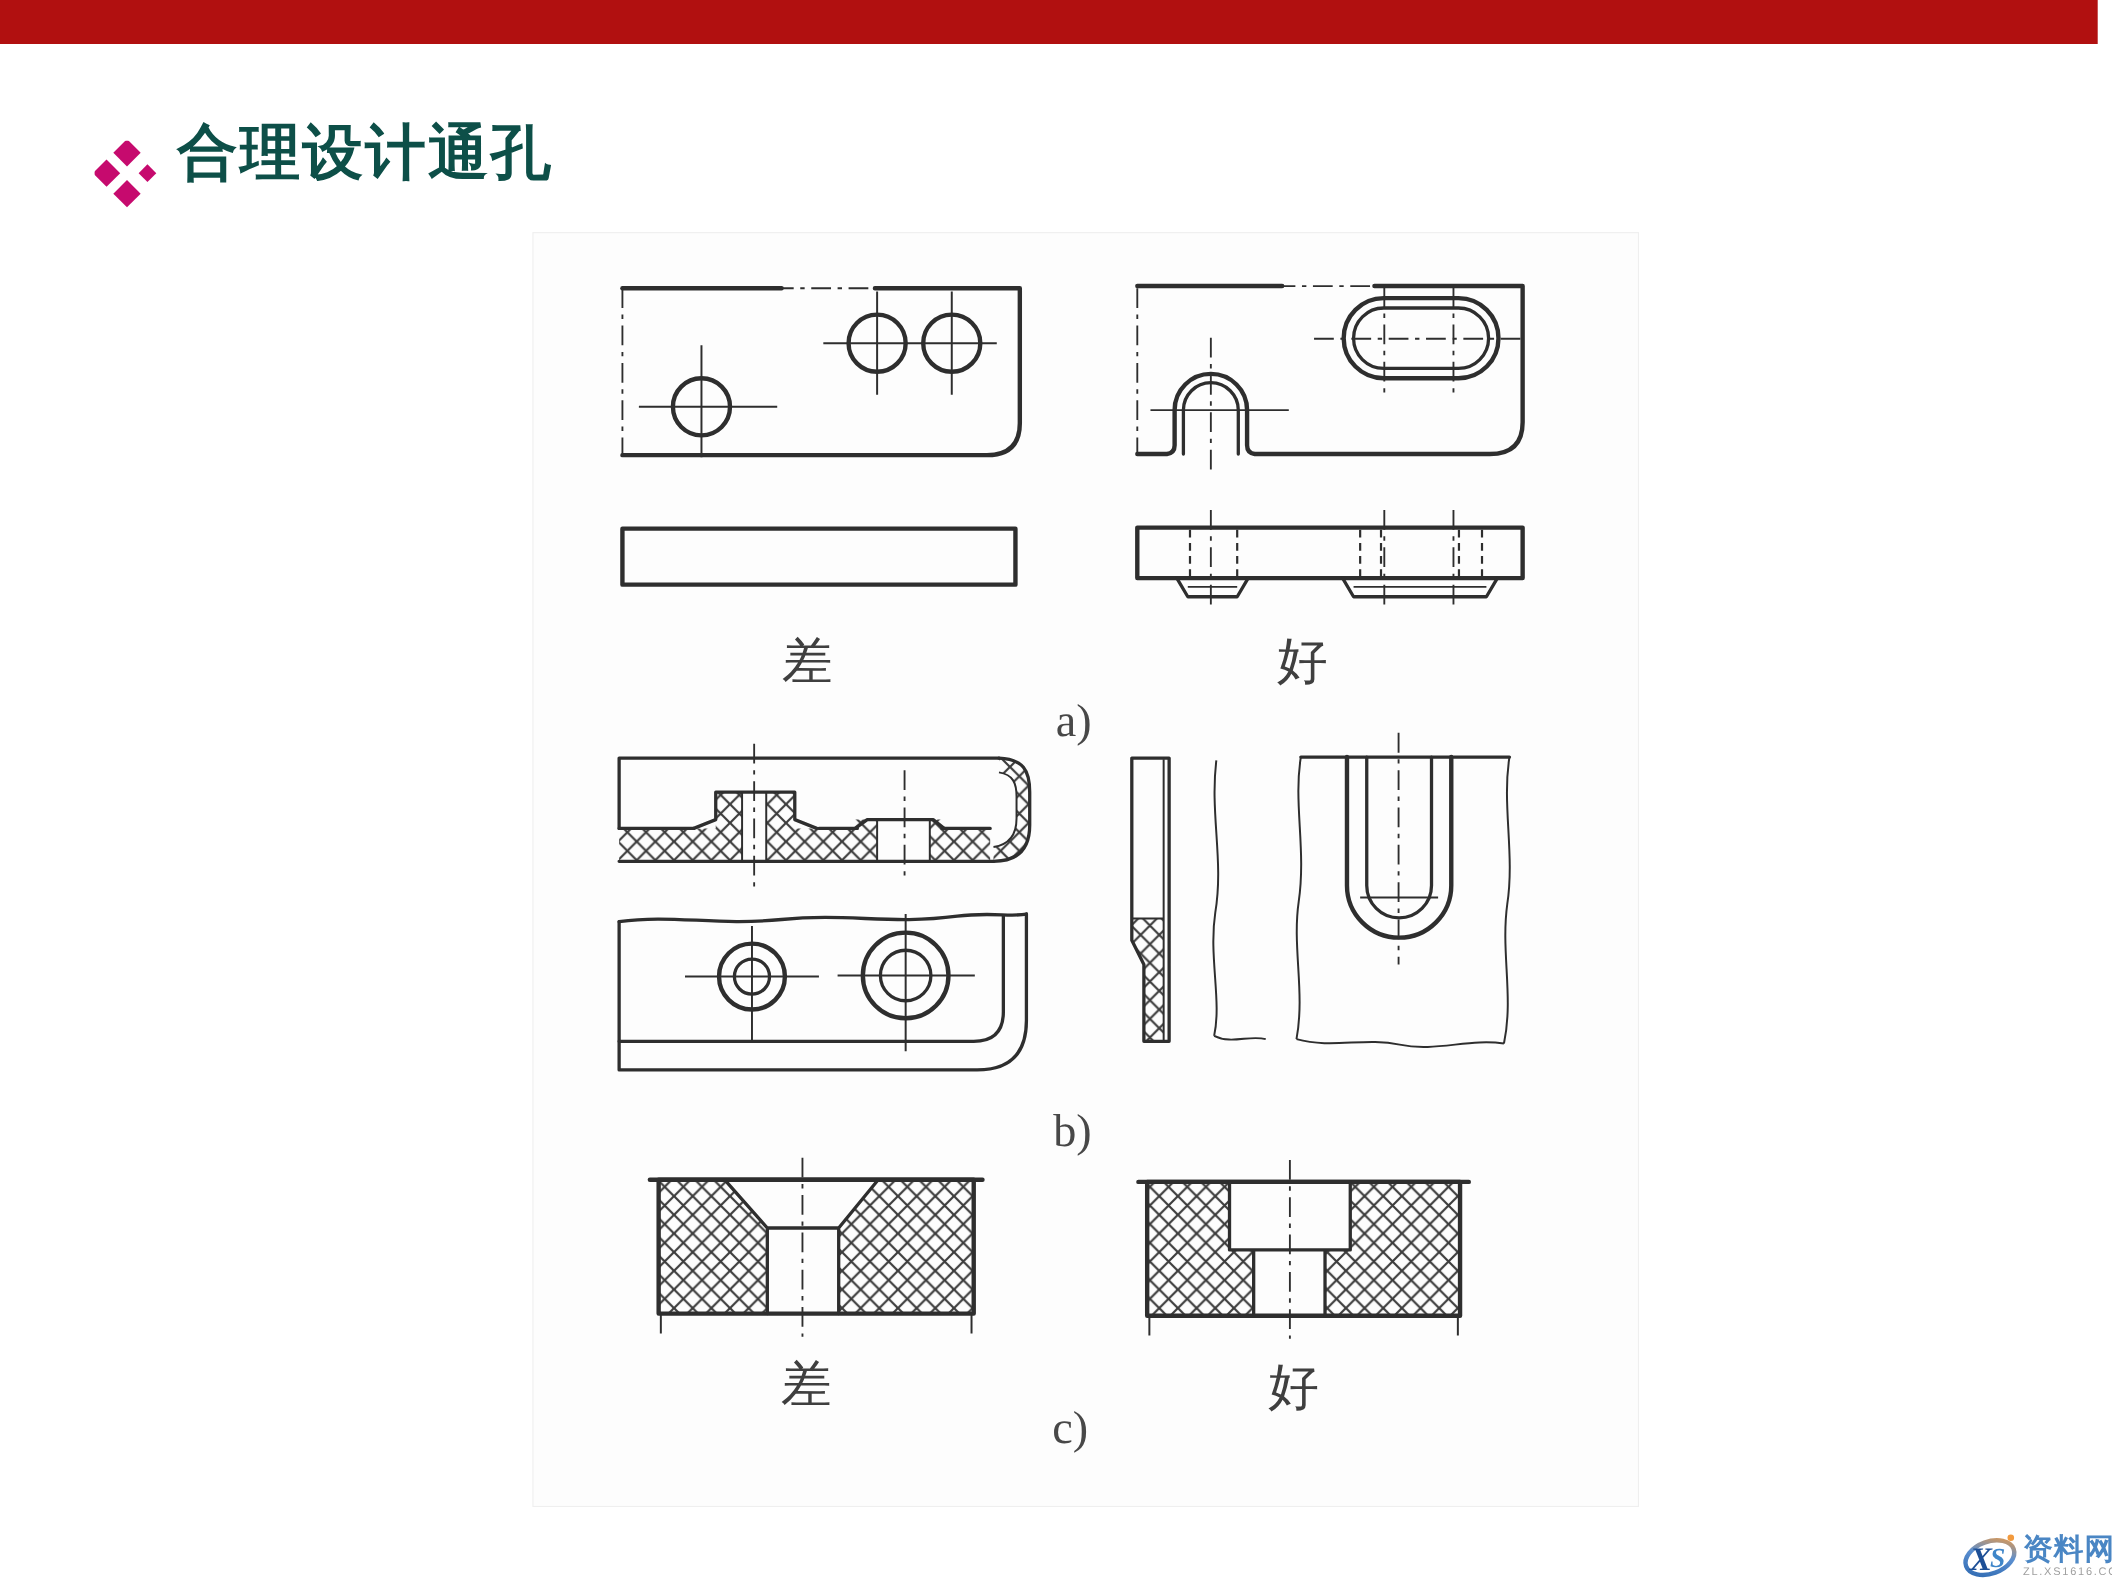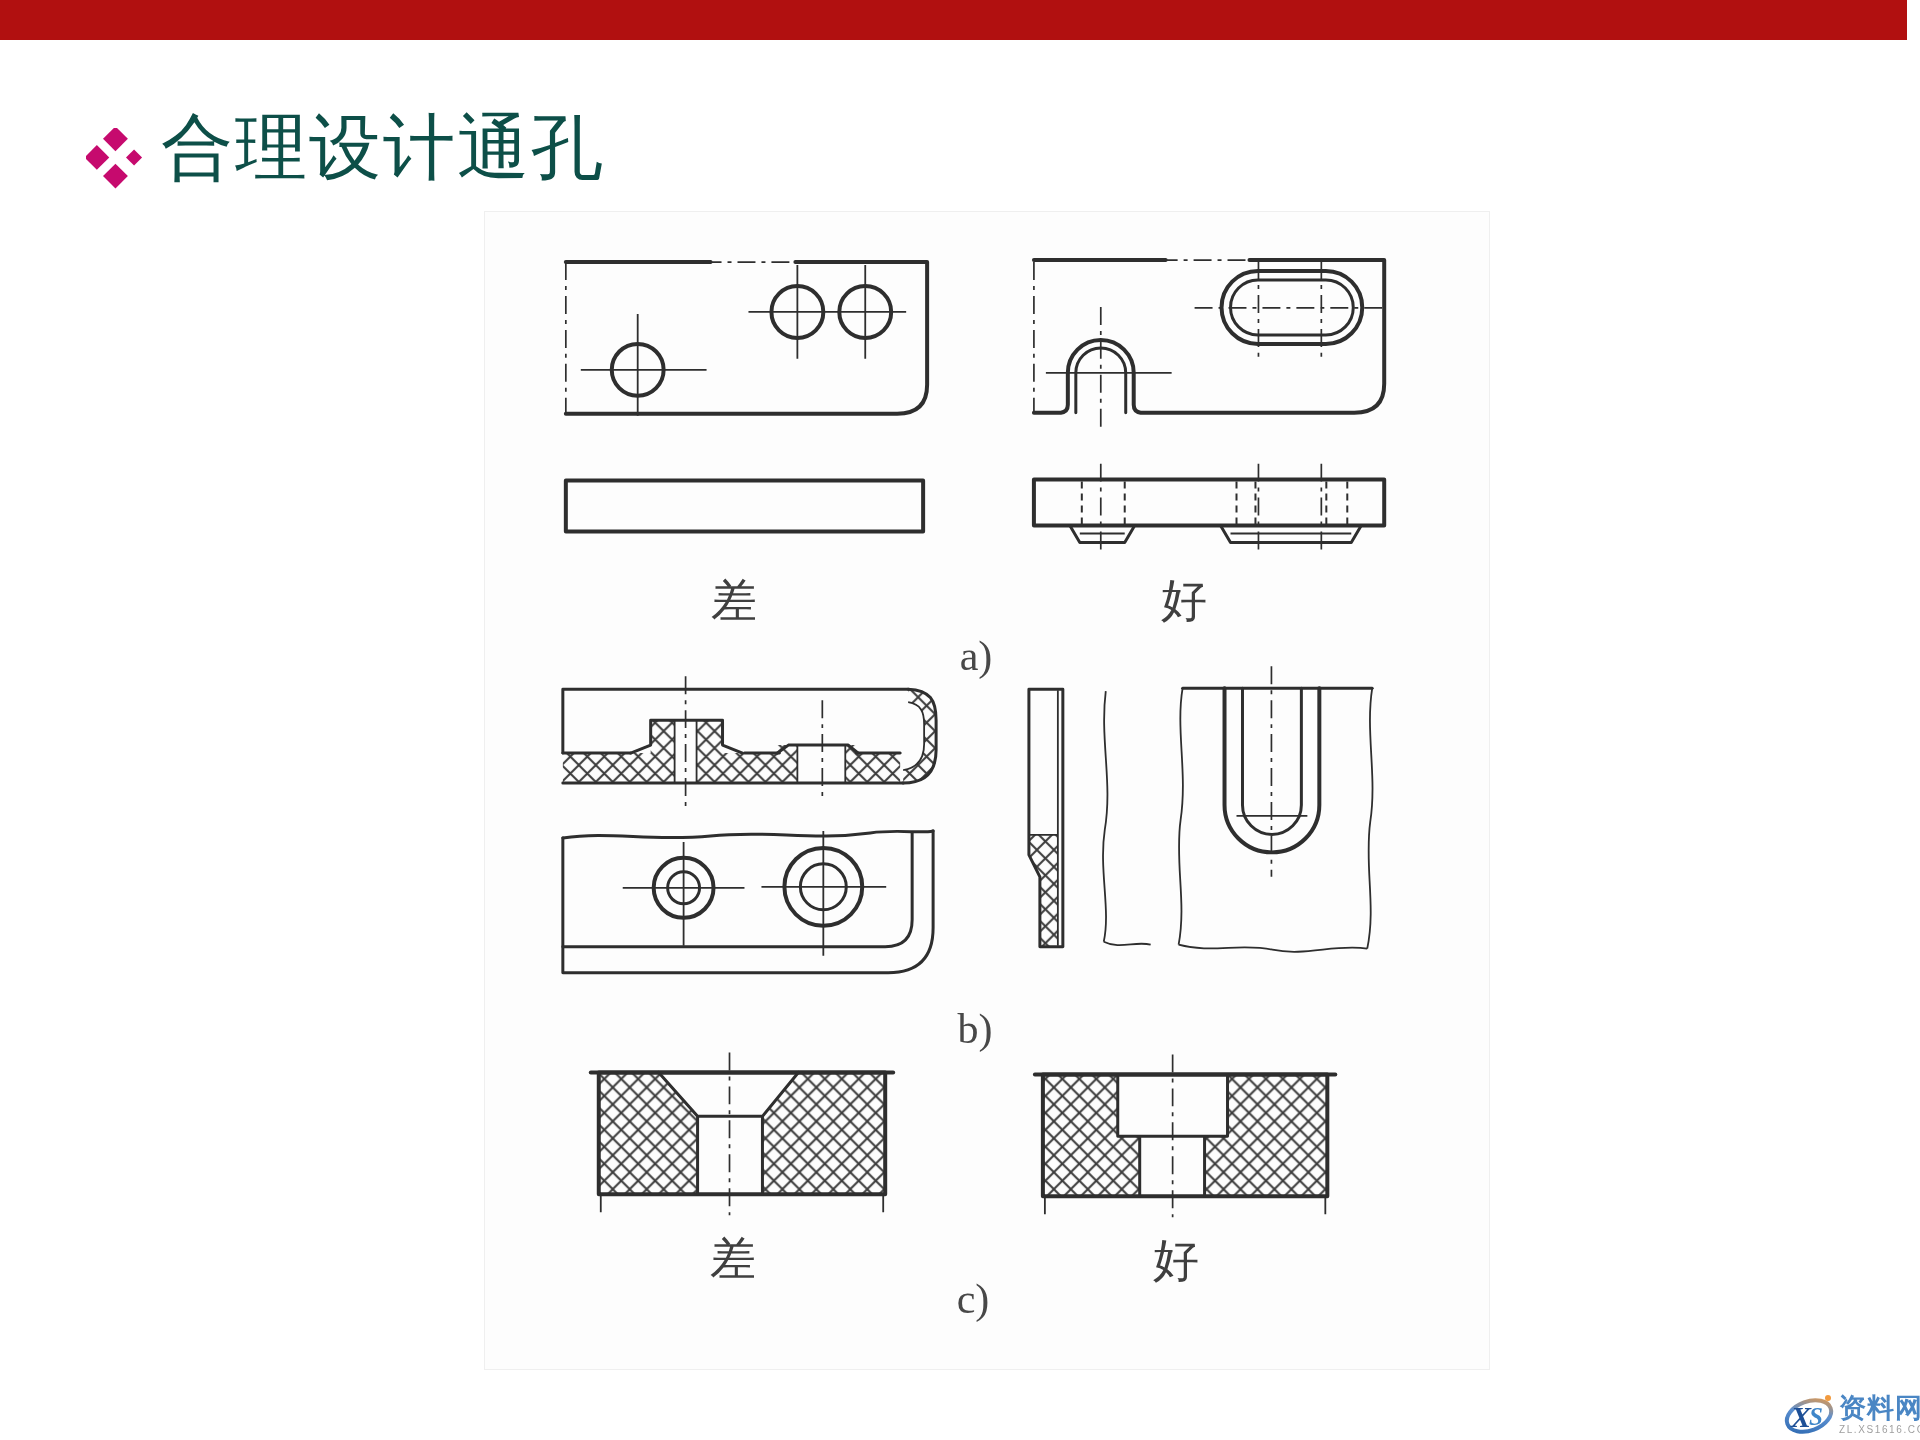--- a/index.html
+++ b/index.html
@@ -7,21 +7,21 @@
     width:1920px;height:1440px;position:relative;overflow:hidden;
     background:#ffffff;font-family:"Liberation Sans",sans-serif;
   }
   .top-bar{
     position:absolute;left:0;top:0;width:1907px;height:40px;
     background:#b11010;
   }
   .bullet-icon{position:absolute;left:86px;top:128px;width:62px;height:62px;}
   .slide-title{
     position:absolute;left:161px;top:108px;margin:0;
-    font-size:72px;font-weight:normal;color:#0d4f48;letter-spacing:2px;
+    font-size:55px;font-weight:bold;color:#0d4f48;letter-spacing:2px;
     line-height:1.1;white-space:nowrap;
   }
   .figure-area{
     position:absolute;left:484px;top:211px;width:1006px;height:1159px;
     background:#fdfdfd;border:1px solid #efefef;box-sizing:border-box;
   }
   .figure-area svg{display:block;width:100%;height:100%;}
   
   .ol{stroke:#2e2e2e;stroke-width:4;fill:none;stroke-linecap:round;stroke-linejoin:round;}
   .o3{stroke-width:3;}

